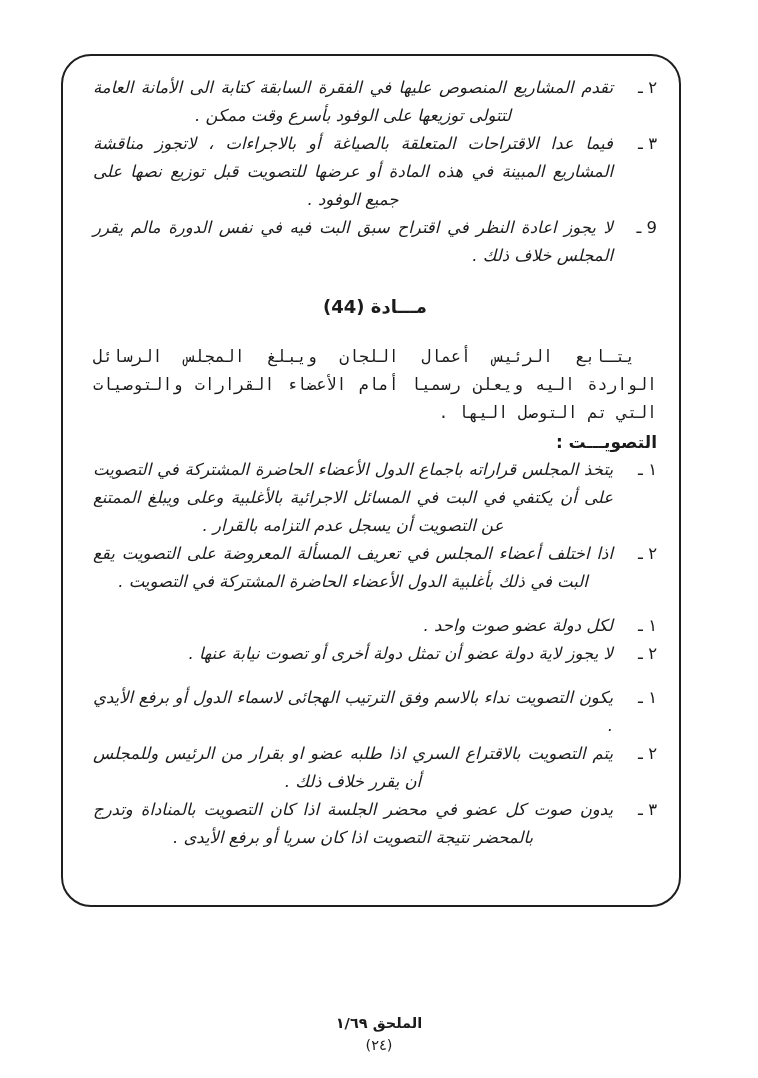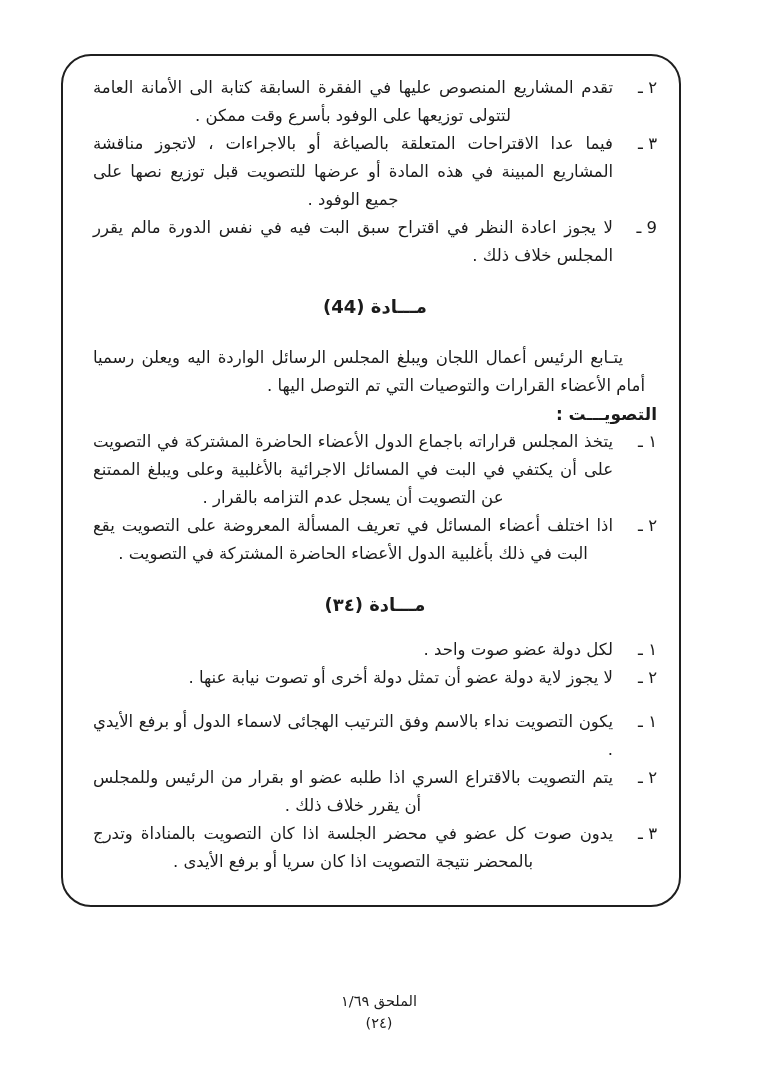--- a/index.html
+++ b/index.html
@@ -33,53 +33,56 @@
   .list { margin: 0; }
   .list-spaced { margin-top: 16px; }
   .li { display: flex; }
   .li .marker {
     flex: 0 0 44px;
     white-space: nowrap;
   }
   .li .txt {
     flex: 1;
     text-align: justify;
+    font-style: italic;
   }
   .li.multi .txt {
     text-align-last: center;
   }
   h2.article-heading {
     font-size: 18px;
     font-weight: bold;
     text-align: center;
     margin: 22px 0 0 0;
     line-height: 30px;
     letter-spacing: 0.5px;
   }
   .para {
-    margin: 22px 12px 0 0;
+    margin: 22px 0 0 0;
     text-align: justify;
     text-indent: 22px;
+    font-family: Liberation Mono, monospace;
   }
   .subhead {
     font-weight: bold;
     font-size: 17px;
   }
   .footer {
     position: absolute;
     left: 0;
     top: 991px;
     width: 758px;
     text-align: center;
     direction: rtl;
   }
   .footer .annex {
-    font-weight: normal;
+    font-weight: bold;
     font-size: 14.5px;
     line-height: 20px;
+    margin-top: 22px;
   }
   .footer .pagenum {
     font-size: 14.5px;
     line-height: 24px;
   }
 </style>
 </head>
 <body>
 
 <div class="frame">
@@ -103,25 +106,24 @@
   <p class="para">يتـابع الرئيس أعمال اللجان ويبلغ المجلس الرسائل الواردة اليه ويعلن رسميا أمام الأعضاء القرارات والتوصيات التي تم التوصل اليها .</p>
 
   <div class="subhead">التصويـــت :</div>
   <div class="list">
     <div class="li multi">
       <span class="marker">١ ـ</span>
       <span class="txt">يتخذ المجلس قراراته باجماع الدول الأعضاء الحاضرة المشتركة في التصويت على أن يكتفي في البت في المسائل الاجرائية بالأغلبية وعلى ويبلغ الممتنع عن التصويت أن يسجل عدم التزامه بالقرار .</span>
     </div>
     <div class="li multi">
       <span class="marker">٢ ـ</span>
-      <span class="txt">اذا اختلف أعضاء المسائل في تعريف المسألة المعروضة على التصويت يقع البت في ذلك بأغلبية الدول الأعضاء الحاضرة المشتركة في التصويت .</span>
+      <span class="txt">اذا اختلف أعضاء المجلس في تعريف المسألة المعروضة على التصويت يقع البت في ذلك بأغلبية الدول الأعضاء الحاضرة المشتركة في التصويت .</span>
     </div>
   </div>
 
-  <h2 class="article-heading">مـــادة (٣٤)</h2>
   <div class="list list-spaced">
     <div class="li">
       <span class="marker">١ ـ</span>
       <span class="txt">لكل دولة عضو صوت واحد .</span>
     </div>
     <div class="li">
       <span class="marker">٢ ـ</span>
       <span class="txt">لا يجوز لاية دولة عضو أن تمثل دولة أخرى أو تصوت نيابة عنها .</span>
     </div>
   </div>

